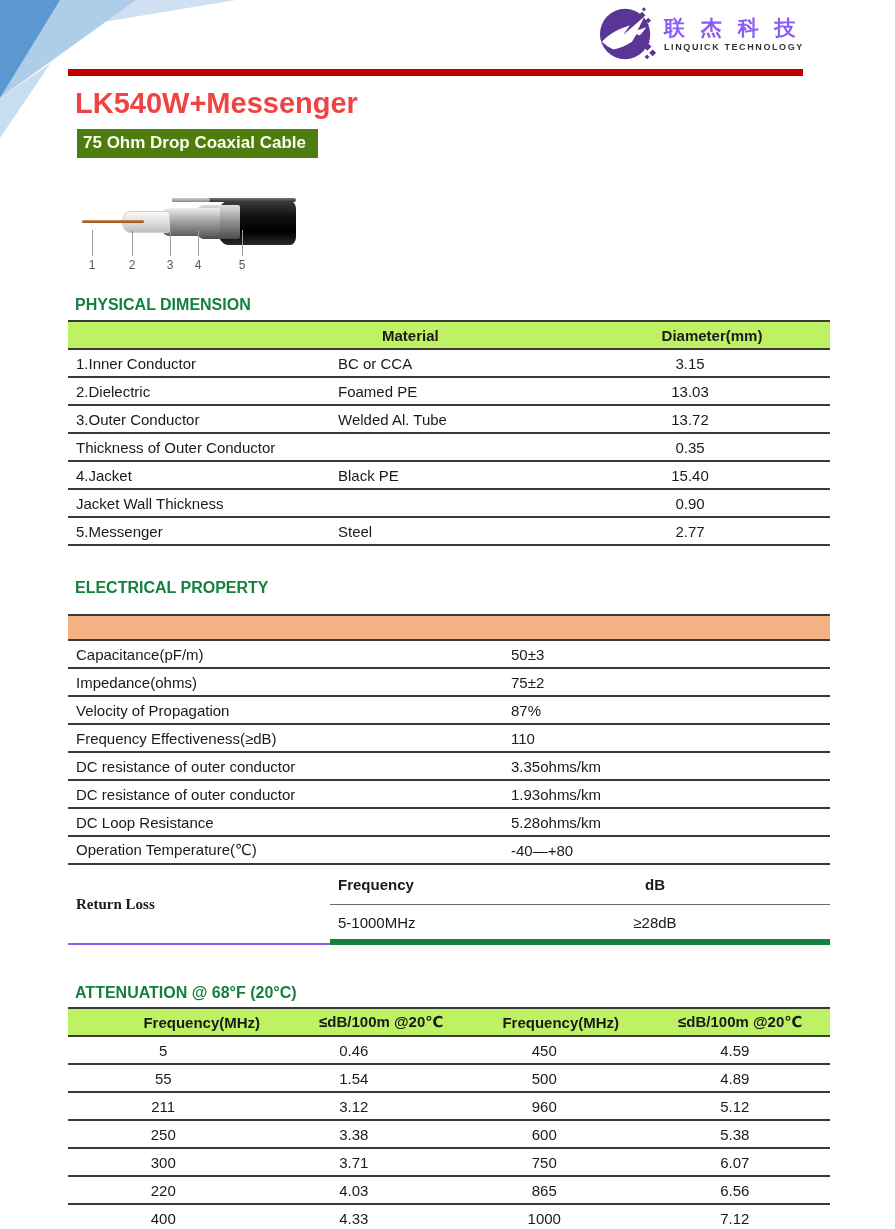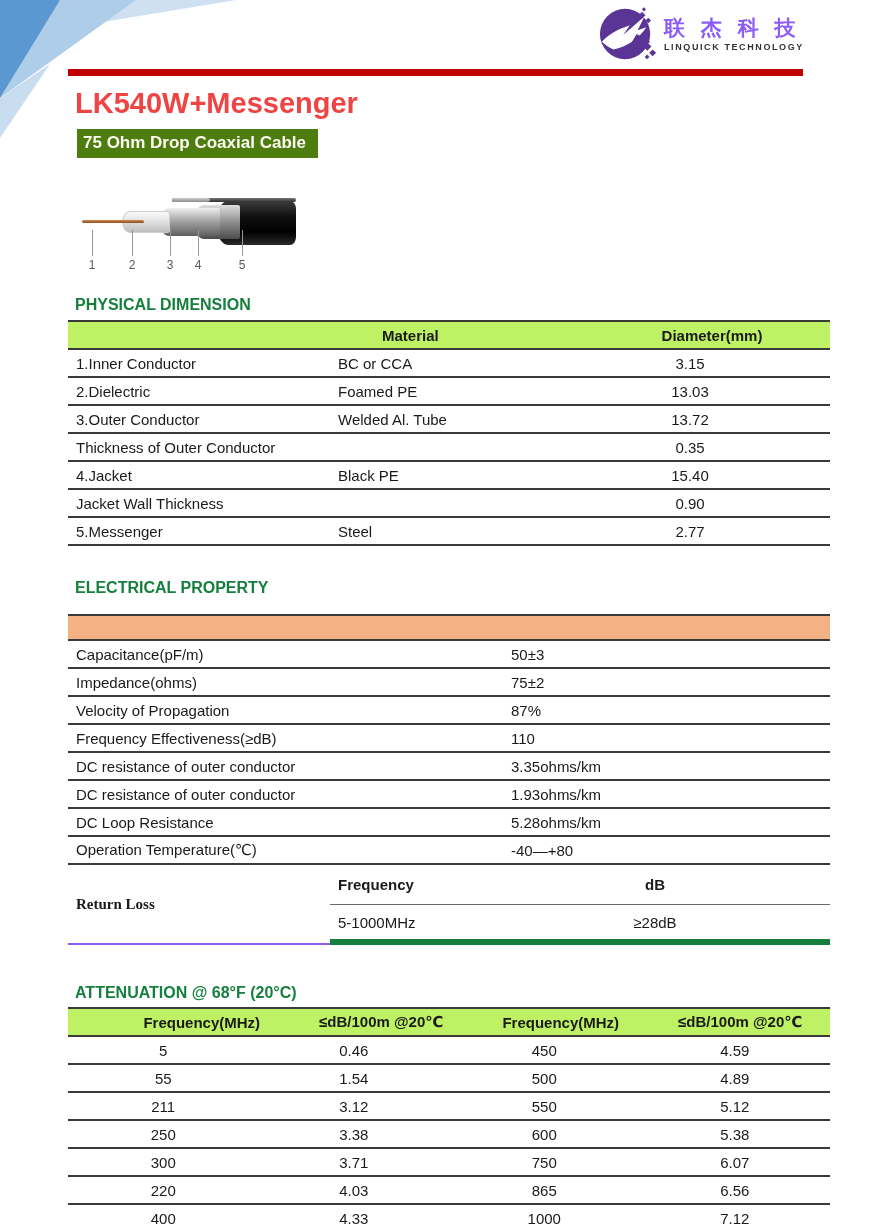--- a/index.html
+++ b/index.html
@@ -233,21 +233,21 @@
       </div>
       <div class="trow g-atten">
         <div class="cell c-center">55</div>
         <div class="cell c-center">1.54</div>
         <div class="cell c-center">500</div>
         <div class="cell c-center">4.89</div>
       </div>
       <div class="trow g-atten">
         <div class="cell c-center">211</div>
         <div class="cell c-center">3.12</div>
-        <div class="cell c-center">550</div>
+        <div class="cell c-center">960</div>
         <div class="cell c-center">5.12</div>
       </div>
       <div class="trow g-atten">
         <div class="cell c-center">250</div>
         <div class="cell c-center">3.38</div>
         <div class="cell c-center">600</div>
         <div class="cell c-center">5.38</div>
       </div>
       <div class="trow g-atten">
         <div class="cell c-center">300</div>

